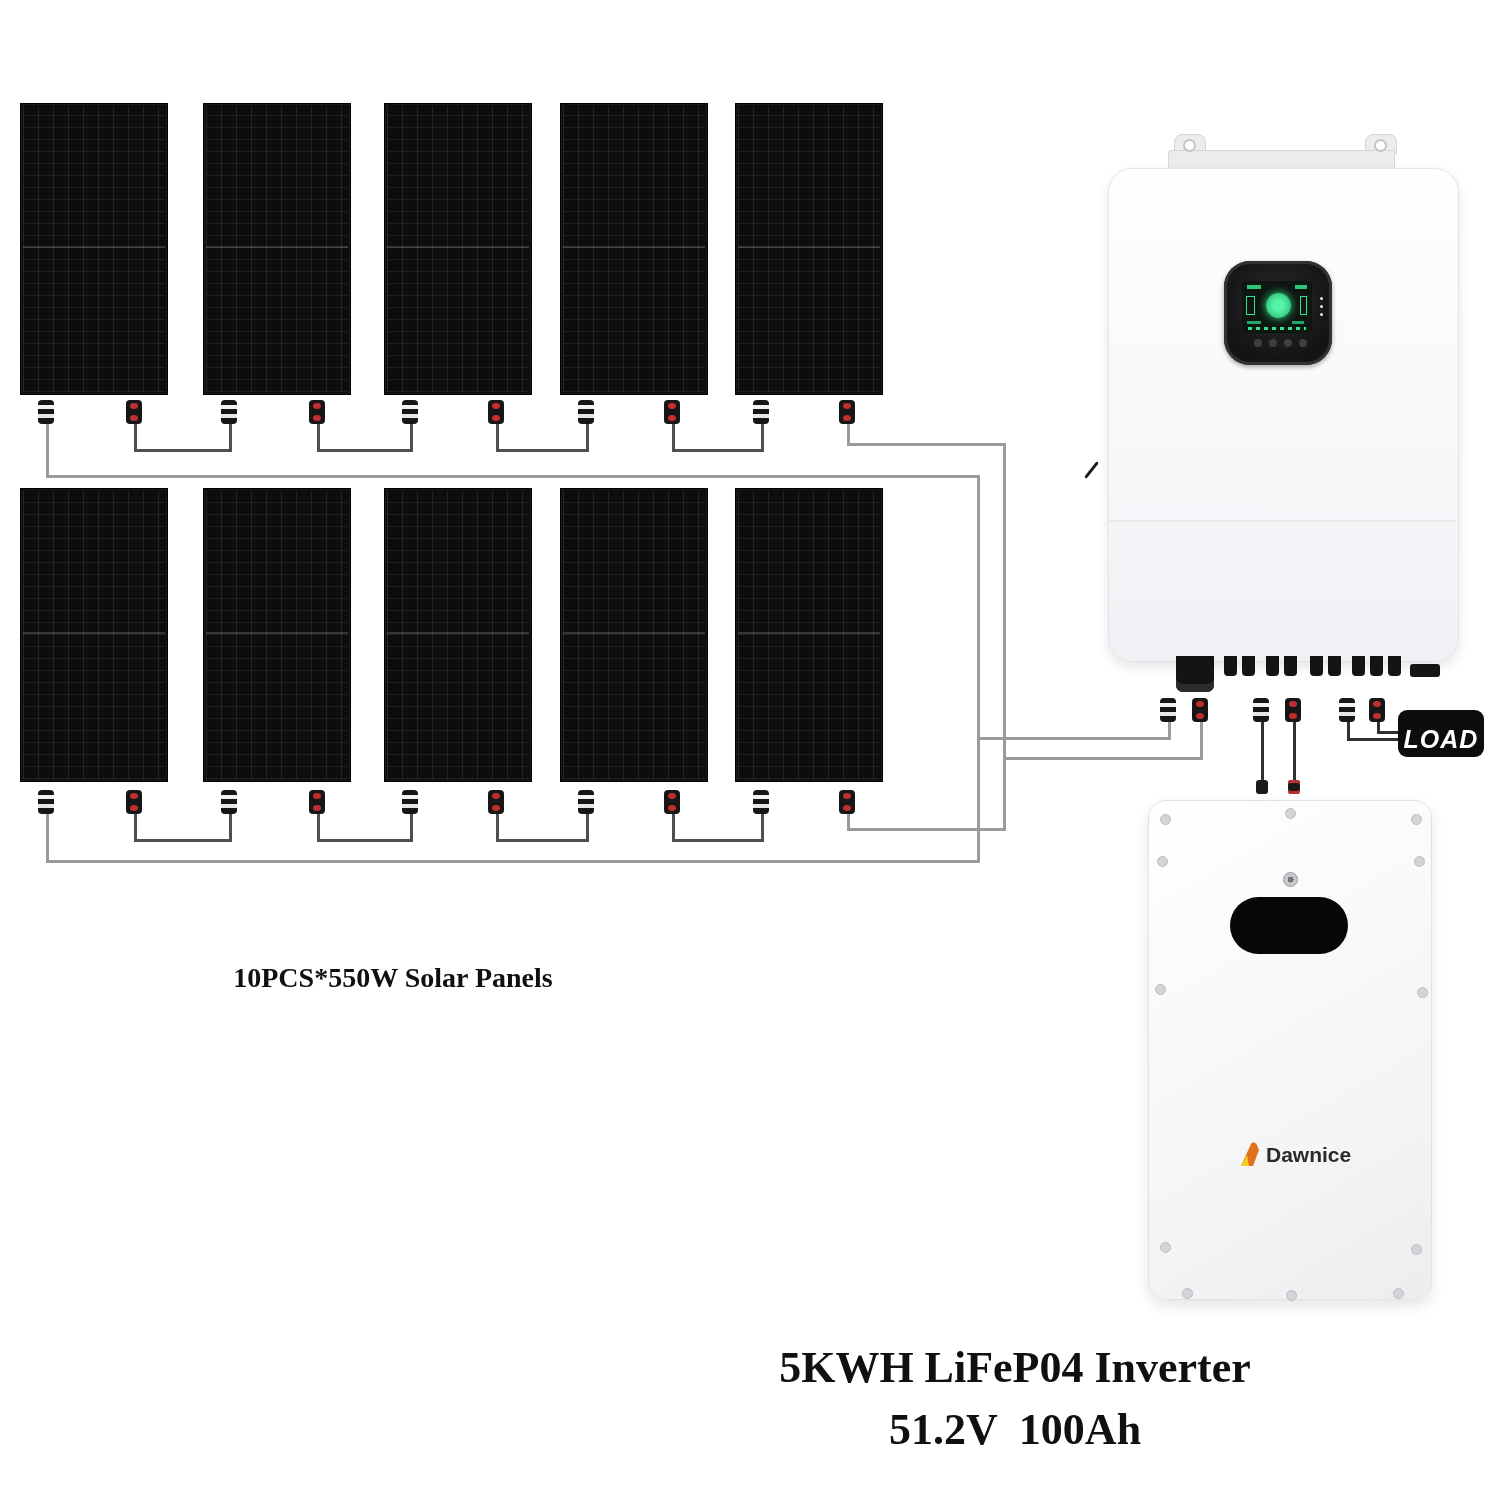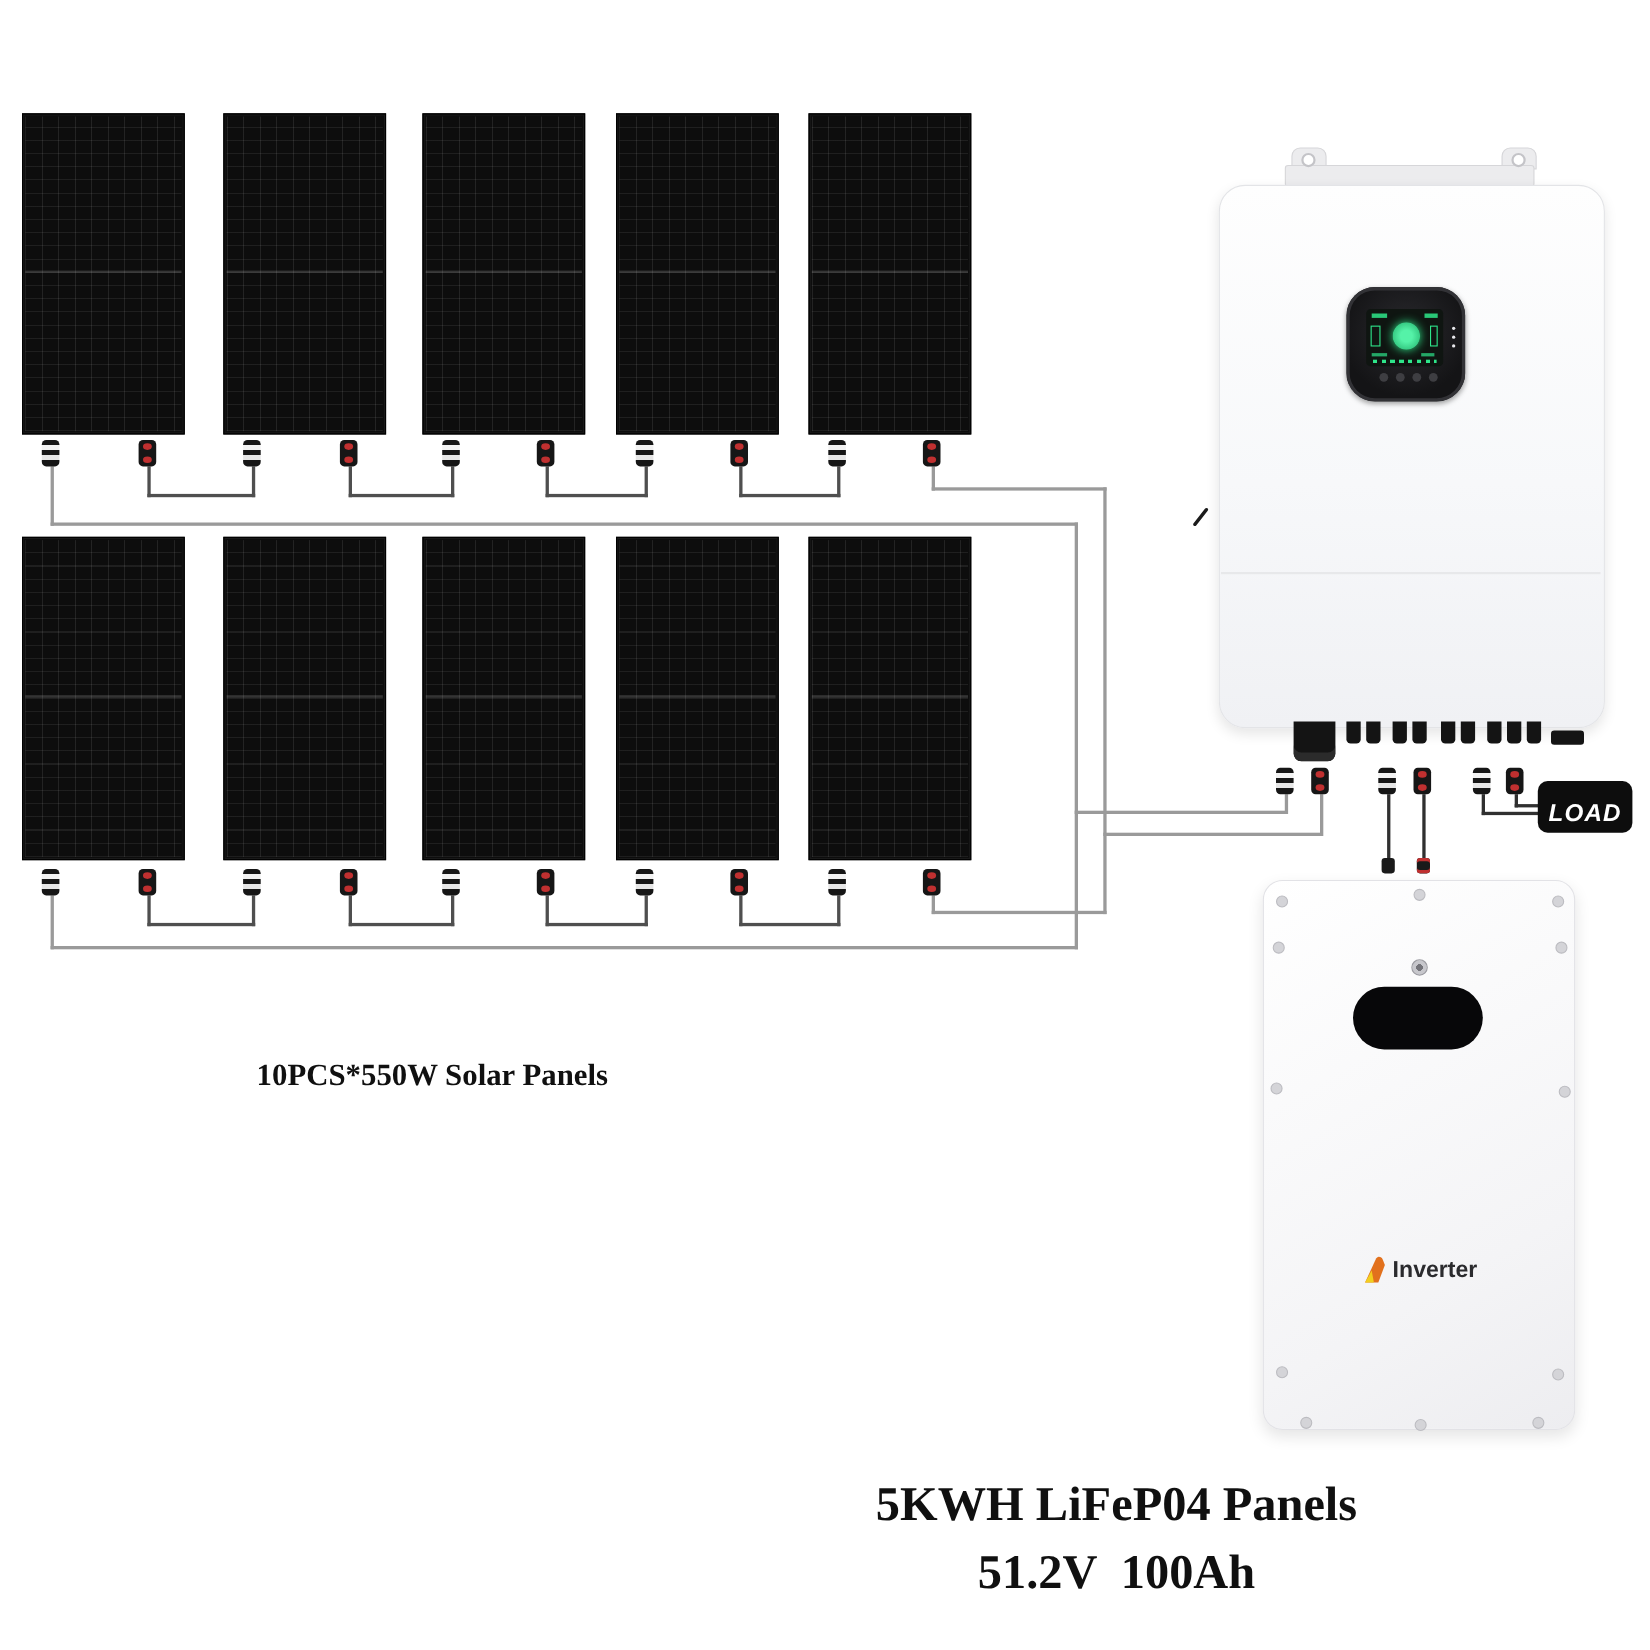--- a/index.html
+++ b/index.html
@@ -57,31 +57,31 @@
   .bat-pill{position:absolute;left:1230px;top:897px;width:118px;height:57px;border-radius:29px;
      background:#070709;}
   .bat-topscrew{position:absolute;left:1283px;top:872px;width:13px;height:13px;border-radius:50%;
      background:radial-gradient(circle,#74747a 0 3px,#c7c7cc 3px);border:1px solid #9a9aa0;}
   .brand{position:absolute;left:1238px;top:1142px;display:flex;align-items:center;gap:4px;
      font-family:"Liberation Sans",sans-serif;font-weight:bold;color:#2b2b2e;font-size:21px;}
   
   .load-box{position:absolute;left:1398px;top:710px;width:86px;height:47px;border-radius:9px;
      background:#0d0d0d;display:flex;align-items:center;justify-content:center;}
   .load-text{color:#fff;font-family:"Liberation Sans",sans-serif;font-weight:900;
-     font-style:italic;font-size:22px;letter-spacing:1px;margin-top:11px;}
+     font-style:italic;font-size:25px;letter-spacing:1px;margin-top:11px;}
   .ant{position:absolute;left:1090px;top:460px;width:3px;height:20px;background:#1b1b1b;
      transform:rotate(38deg);border-radius:2px;}
 </style>
 </head>
 <body>
 
 <div class="stage">
 
   <div class="caption" style="left:93px;top:962px;width:600px;font-size:28px;">10PCS*550W Solar Panels</div>
-  <div class="caption" style="left:765px;top:1342px;width:500px;font-size:44px;">5KWH LiFeP04 Panels</div>
+  <div class="caption" style="left:765px;top:1342px;width:500px;font-size:44px;">5KWH LiFeP04 Inverter</div>
   <div class="caption" style="left:765px;top:1404px;width:500px;font-size:44px;white-space:pre;">51.2V  100Ah</div>
 
   <div class="wire wv" style="left:46px;top:424px;height:54px;"></div>
   <div class="wire wh" style="left:46px;top:475px;width:934px;"></div>
   <div class="wire wv" style="left:977px;top:475px;height:388px;"></div>
   <div class="wire wh" style="left:977px;top:737px;width:193px;"></div>
   <div class="wire wv" style="left:1168px;top:722px;height:18px;"></div>
   <div class="wire wv" style="left:46px;top:814px;height:49px;"></div>
   <div class="wire wh" style="left:46px;top:860px;width:934px;"></div>
   <div class="wire wv" style="left:847px;top:424px;height:22px;"></div>
@@ -227,16 +227,16 @@
   <div class="screw" style="left:1286px;top:1290px;"></div>
   <div class="screw" style="left:1393px;top:1288px;"></div>
   <div class="bat-topscrew"></div>
   <div class="bat-pill"></div>
 
   <div class="brand">
     <svg width="24" height="26" viewBox="0 0 24 26">
       <path d="M3 24 L13 2 C15 -0.5 18 0.5 19 3 L21 8 L15 24 Z" fill="#e2711d"></path>
       <path d="M3 24 L9 13 L11 24 Z" fill="#f2cf1f"></path>
     </svg>
-    <span>Inverter</span>
+    <span>Dawnice</span>
   </div>
 
 </div>
 
 </body></html>

